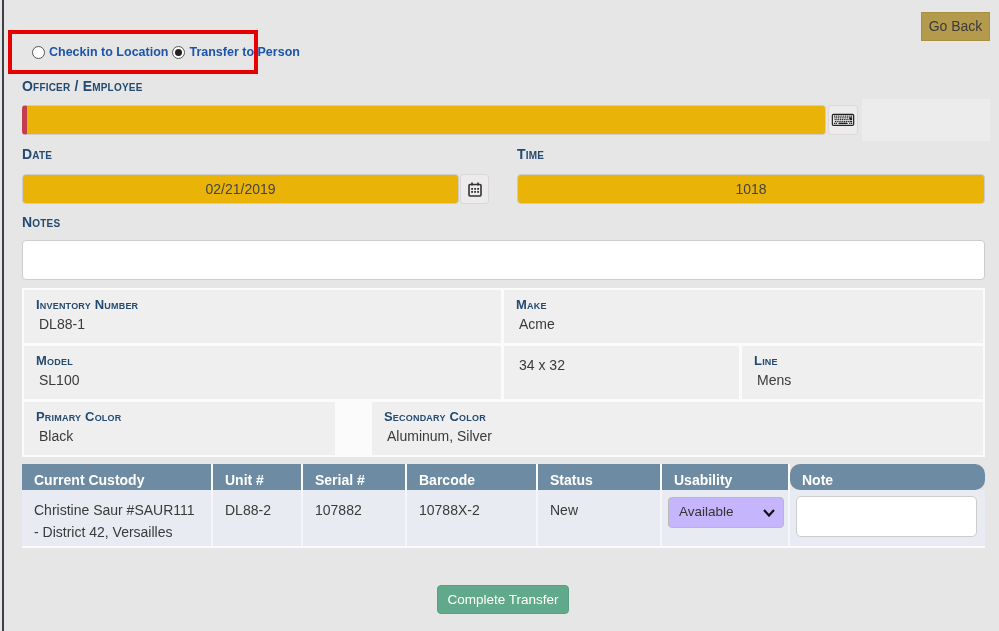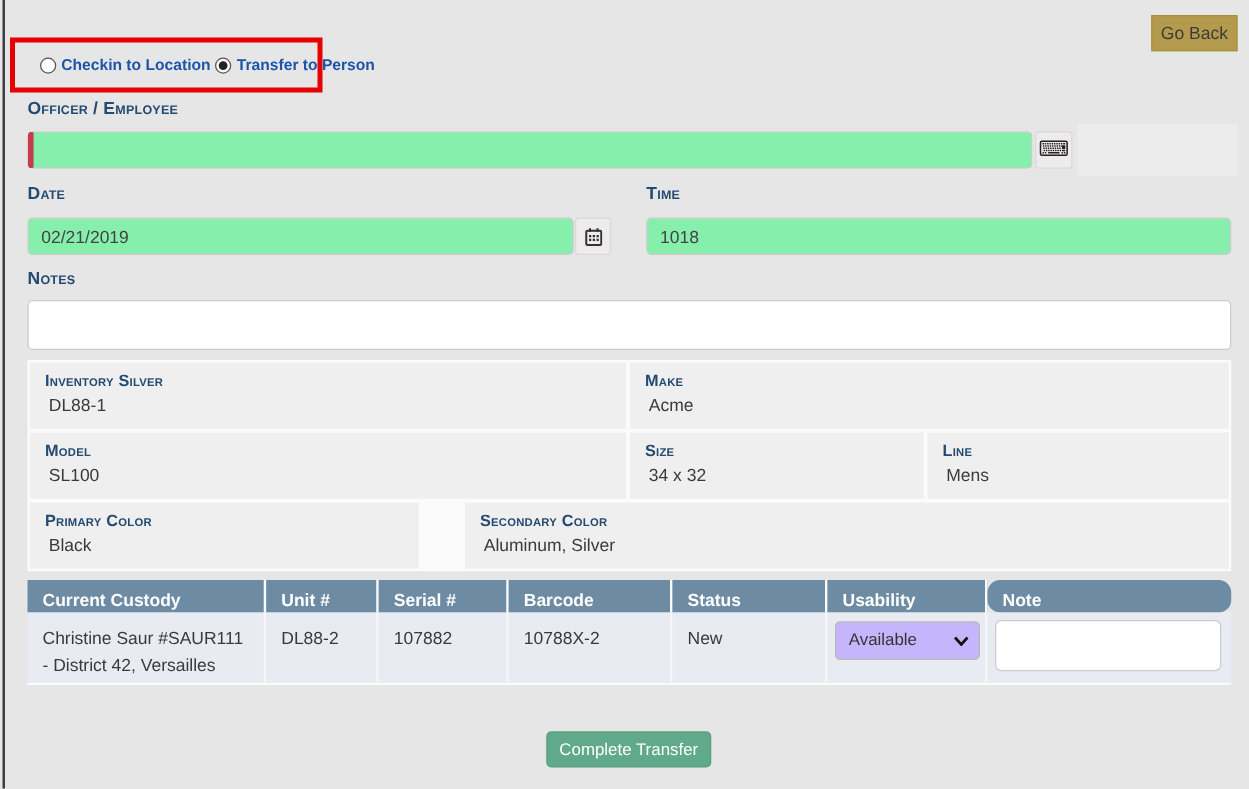--- a/index.html
+++ b/index.html
@@ -38,23 +38,23 @@
   }
   .radio-label { font-size: 12.5px; font-weight: bold; color: #1b55a9; white-space: nowrap; }
 
   
   .form-label {
     position: absolute; font-size: 14px; font-weight: bold;
     font-variant: small-caps; letter-spacing: .2px; color: #234a70;
   }
   
   .text-input {
-    position: absolute; background: #86efac; border: 1px solid #cccccc;
+    position: absolute; background: #eab308; border: 1px solid #cccccc;
     border-radius: 4px; font-family: "Liberation Sans", sans-serif;
-    font-size: 14px; color: #444; padding: 0 10px; outline: none;
+    font-size: 14px; color: #444; padding: 0 10px; outline: none; text-align: center;
   }
   .officer-input { left: 22px; top: 105px; width: 804px; height: 30px; border-left: 5px solid #c43c50; }
   .icon-btn {
     position: absolute; background: #edebeb; border: 1px solid #d9d7d7;
     border-radius: 3px; display: flex; align-items: center; justify-content: center;
     cursor: pointer;
   }
   .kb-btn { left: 828px; top: 105px; width: 30px; height: 30px; }
   .kb-glyph { font-family: "DejaVu Sans", sans-serif; font-size: 17px; color: #222; line-height: 1; }
   .side-panel {
@@ -169,35 +169,34 @@
   </span>
 </div>
 <input class="text-input time-input" value="1018" style="">
 
 <div class="form-label" style="left:22px; top:214px;">Notes</div>
 <textarea class="notes-area" style=""></textarea>
 
 <div class="detail-grid">
   <div class="detail-row">
     <div class="detail-cell" style="flex:0 0 477px;">
-      <div class="cell-label">Inventory Silver</div>
+      <div class="cell-label">Inventory Number</div>
       <div class="cell-value">DL88-1</div>
     </div>
     <div class="detail-cell" style="flex:1;">
       <div class="cell-label">Make</div>
       <div class="cell-value">Acme</div>
     </div>
   </div>
   <div class="detail-row">
     <div class="detail-cell" style="flex:0 0 477px;">
       <div class="cell-label">Model</div>
       <div class="cell-value">SL100</div>
     </div>
     <div class="detail-cell" style="flex:0 0 235px;">
-      <div class="cell-label">Size</div>
       <div class="cell-value">34 x 32</div>
     </div>
     <div class="detail-cell" style="flex:1;">
       <div class="cell-label">Line</div>
       <div class="cell-value">Mens</div>
     </div>
   </div>
   <div class="detail-row">
     <div class="detail-cell" style="flex:0 0 311px;">
       <div class="cell-label">Primary Color</div>

